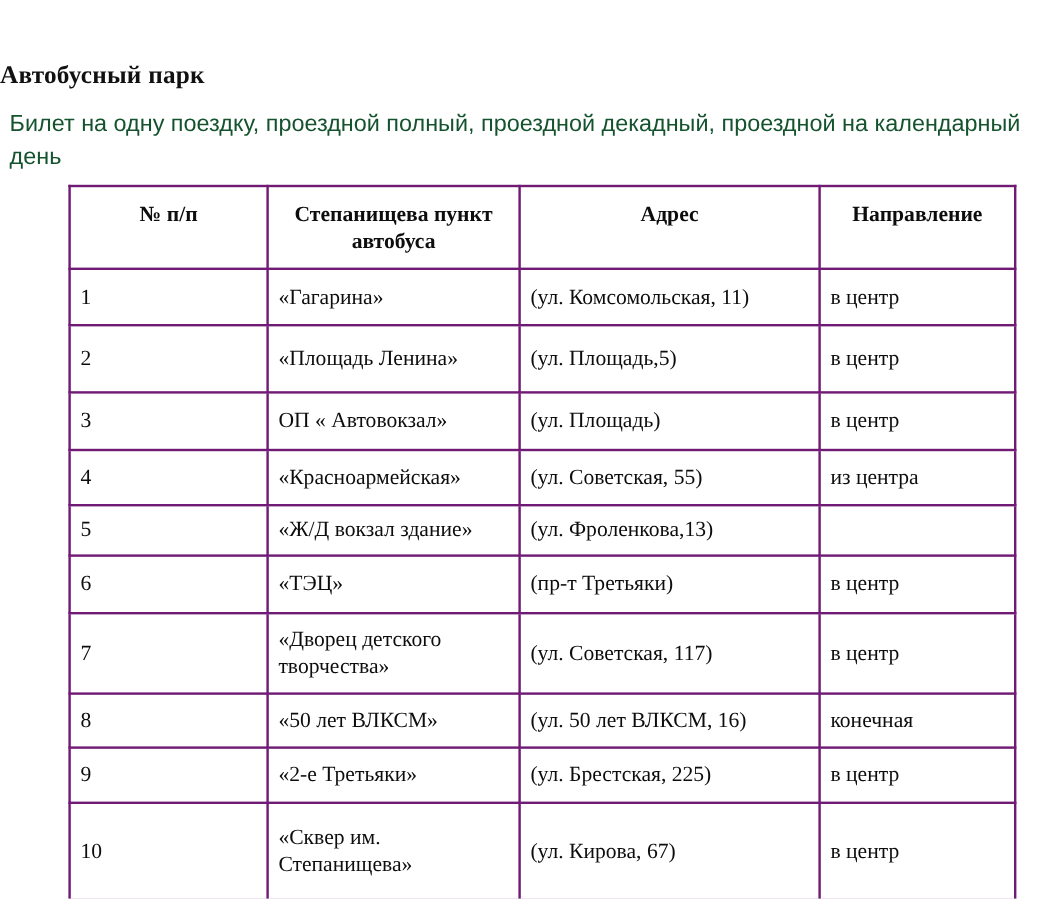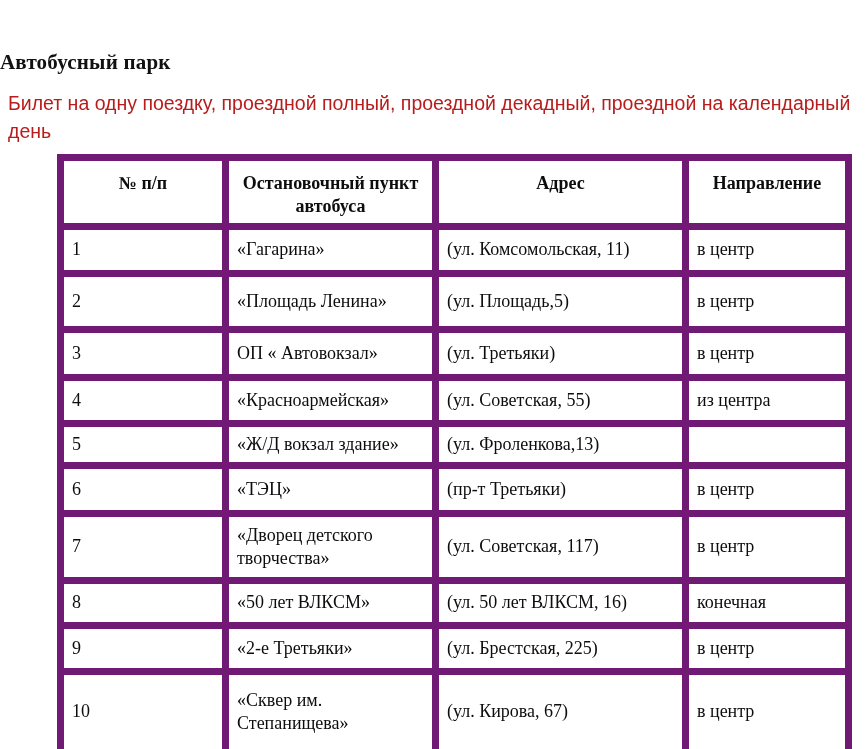--- a/index.html
+++ b/index.html
@@ -24,34 +24,34 @@
     font-family: "Liberation Serif", "DejaVu Serif", serif;
     font-size: 21px;
     font-weight: bold;
     letter-spacing: 0.2px;
   }
   .intro-text {
     margin: 15px 8px 0 8px;
     font-family: "Liberation Sans", "DejaVu Sans", sans-serif;
     font-size: 19.5px;
     line-height: 1.43;
-    color: #b91c1c;
+    color: #14532d;
   }
   table.bus-table {
     margin: 8px 0 0 57px;
     width: 788px;
     border-collapse: collapse;
     table-layout: fixed;
     font-family: "Liberation Serif", "DejaVu Serif", serif;
     font-size: 18px;
     color: #0d0d0d;
   }
   table.bus-table th,
   table.bus-table td {
-    border: 7px solid #701a75;
+    border: 2px solid #701a75;
     padding: 4px 8px;
     line-height: 1.28;
     overflow: hidden;
   }
   table.bus-table thead tr { height: 69px; }
   table.bus-table th {
     font-weight: bold;
     text-align: center;
     vertical-align: top;
     padding-top: 11px;
@@ -87,42 +87,42 @@
   <table class="bus-table">
     <colgroup>
       <col style="width:165px">
       <col style="width:210px">
       <col style="width:250px">
       <col style="width:163px">
     </colgroup>
     <thead>
       <tr>
         <th>№ п/п</th>
-        <th>Остановочный пункт автобуса</th>
+        <th>Степанищева пункт автобуса</th>
         <th>Адрес</th>
         <th>Направление</th>
       </tr>
     </thead>
     <tbody>
         <tr>
           <td class="col-num">1</td>
           <td class="col-stop">«Гагарина»</td>
           <td class="col-address">(ул. Комсомольская, 11)</td>
           <td class="col-direction">в центр</td>
         </tr>
         <tr>
           <td class="col-num">2</td>
           <td class="col-stop">«Площадь Ленина»</td>
           <td class="col-address">(ул. Площадь,5)</td>
           <td class="col-direction">в центр</td>
         </tr>
         <tr>
           <td class="col-num">3</td>
           <td class="col-stop">ОП « Автовокзал»</td>
-          <td class="col-address">(ул. Третьяки)</td>
+          <td class="col-address">(ул. Площадь)</td>
           <td class="col-direction">в центр</td>
         </tr>
         <tr>
           <td class="col-num">4</td>
           <td class="col-stop">«Красноармейская»</td>
           <td class="col-address">(ул. Советская, 55)</td>
           <td class="col-direction">из центра</td>
         </tr>
         <tr>
           <td class="col-num">5</td>

